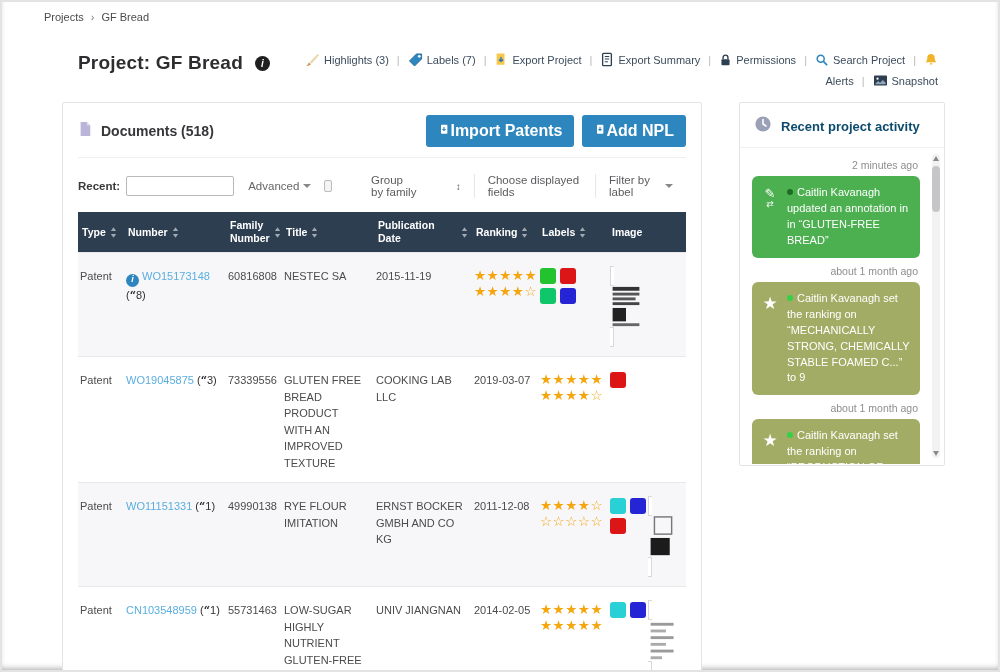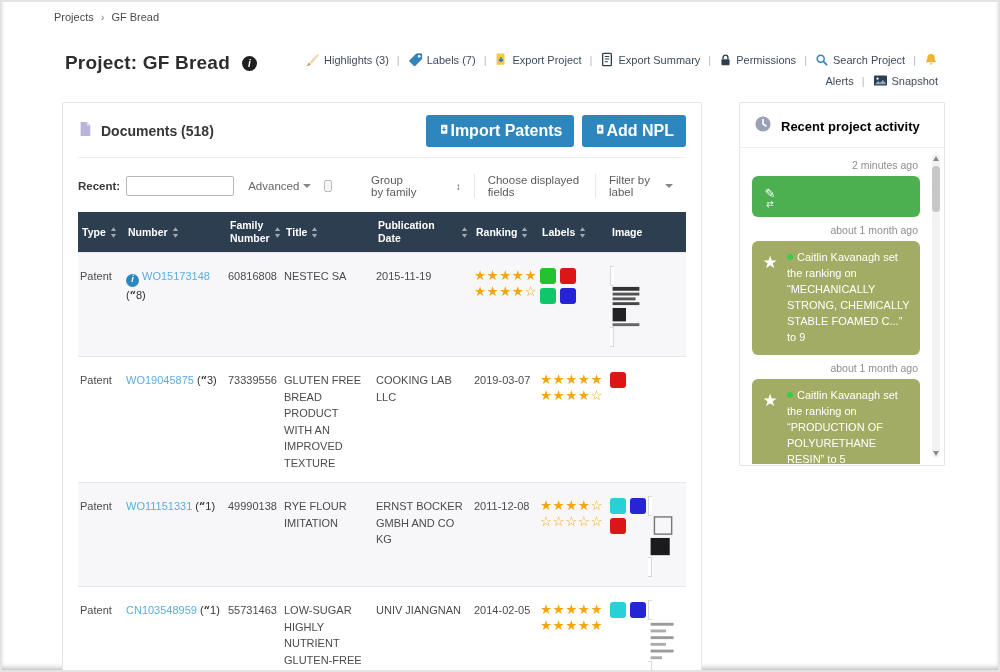--- a/index.html
+++ b/index.html
@@ -4,25 +4,25 @@
 <style>
   * { box-sizing: border-box; margin: 0; padding: 0; }
   html,body { background:#fff; font-family:"Liberation Sans", sans-serif; }
   .page {
     position:relative; width:1000px; height:672px; background:#fff;
     border:2px solid #e3e3e3; outline:1px solid #bdbdbd;
     box-shadow: inset 0 -4px 6px -3px rgba(0,0,0,.35);
     overflow:hidden; margin:0 auto;
   }
   
-  .breadcrumb { position:absolute; left:52px; top:9px; font-size:11px; color:#4a4a4a; }
+  .breadcrumb { position:absolute; left:42px; top:9px; font-size:11px; color:#4a4a4a; }
   .breadcrumb a { color:#4a4a4a; text-decoration:none; }
   .breadcrumb .sep { margin:0 7px; color:#777; }
   
-  .title-row { position:absolute; left:63px; top:50px; display:flex; align-items:center; gap:12px;text-align:center; }
+  .title-row { position:absolute; left:76px; top:50px; display:flex; align-items:center; gap:12px;text-align:center; }
   .page-title { font-size:19px; font-weight:bold; color:#2e2e30; letter-spacing:.2px; }
   .info-dark { width:15px; height:15px; border-radius:50%; background:#1f1f1f; color:#fff;
     font-size:10px; font-weight:bold; display:inline-flex; align-items:center; justify-content:center; font-style:italic; }
   
   .toolbar { position:absolute; right:60px; top:50px; text-align:right; font-size:11px; color:#3c4c5c; }
   .toolbar .tl { display:flex; justify-content:flex-end; align-items:center; gap:8px; margin-bottom:7px; }
   .tb-item { display:inline-flex; align-items:center; gap:4px; cursor:pointer; color:#3c4c5c; white-space:nowrap; }
   .tb-sep { color:#b9b9b9; }
   .tb-item svg { display:block; }
   
@@ -60,21 +60,21 @@
     font-style:italic; display:inline-flex; align-items:center; justify-content:center; margin-right:3px; vertical-align:-2px; }
   .stars { line-height:1.15; font-size:13.5px; color:#f4a60f; letter-spacing:.5px; white-space:nowrap; }
   .label-grid { display:grid; grid-template-columns:16px 16px; gap:4px; }
   .label-sq { width:16px; height:16px; border-radius:3px; cursor:pointer; }
   .thumb { width:40px; height:52px; background:#fff; border:1px solid #d8d8da; padding:3px; cursor:pointer; }
   .thumb svg { display:block; }
   
   .act-panel { position:absolute; left:737px; top:100px; width:206px; height:364px;
     background:#fff; border:1px solid #e4e4e6; border-radius:2px; }
   .act-head { display:flex; align-items:center; gap:9px; padding:12px 12px 10px 14px; border-bottom:1px solid #f0f0f0; }
-  .act-title { font-size:13px; font-weight:bold; color:#000000; }
+  .act-title { font-size:13px; font-weight:bold; color:#0c4a6e; }
   .act-list { position:relative; height:316px; overflow:hidden; padding:4px 24px 0 12px; }
   .act-time { text-align:right; font-size:10.5px; color:#8e8e90; margin:7px 2px 5px 0; }
   .act-card { border-radius:6px; padding:9px 9px 9px 8px; display:flex; gap:7px; color:#fff; cursor:pointer; }
   .act-card.green { background:#4caf50; }
   .act-card.olive { background:#a3ac64; }
   .act-icon { flex:none; width:20px; text-align:center; font-size:13px; line-height:1.1; padding-top:2px; }
   .act-icon .sub { display:block; font-size:9px; line-height:.8; }
   .act-icon.star-i { font-size:17px; line-height:1; padding-top:4px; }
   .act-text { font-size:11px; line-height:1.45; }
   .dot { display:inline-block; width:6px; height:6px; border-radius:50%; margin-right:4px; vertical-align:1px; }
@@ -408,20 +408,21 @@
     </div>
     <div class="act-list" id="activity-list">
       <div class="sb">
         <span class="sb-up"></span>
         <span class="sb-thumb"></span>
         <span class="sb-dn"></span>
       </div>
     <div class="act-time">2 minutes ago</div>
         <div class="act-card green">
           <span class="act-icon">✎<span class="sub">⇄</span></span>
+          <div class="act-text"><span class="dot dk"></span>Caitlin Kavanagh updated an annotation in in “GLUTEN-FREE BREAD”</div>
         </div>
         <div class="act-time">about 1 month ago</div>
         <div class="act-card olive">
           <span class="act-icon star-i">★</span>
           <div class="act-text"><span class="dot br"></span>Caitlin Kavanagh set the ranking on “MECHANICALLY STRONG, CHEMICALLY STABLE FOAMED C...” to 9</div>
         </div>
         <div class="act-time">about 1 month ago</div>
         <div class="act-card olive">
           <span class="act-icon star-i">★</span>
           <div class="act-text"><span class="dot br"></span>Caitlin Kavanagh set the ranking on “PRODUCTION OF POLYURETHANE RESIN” to 5</div>

